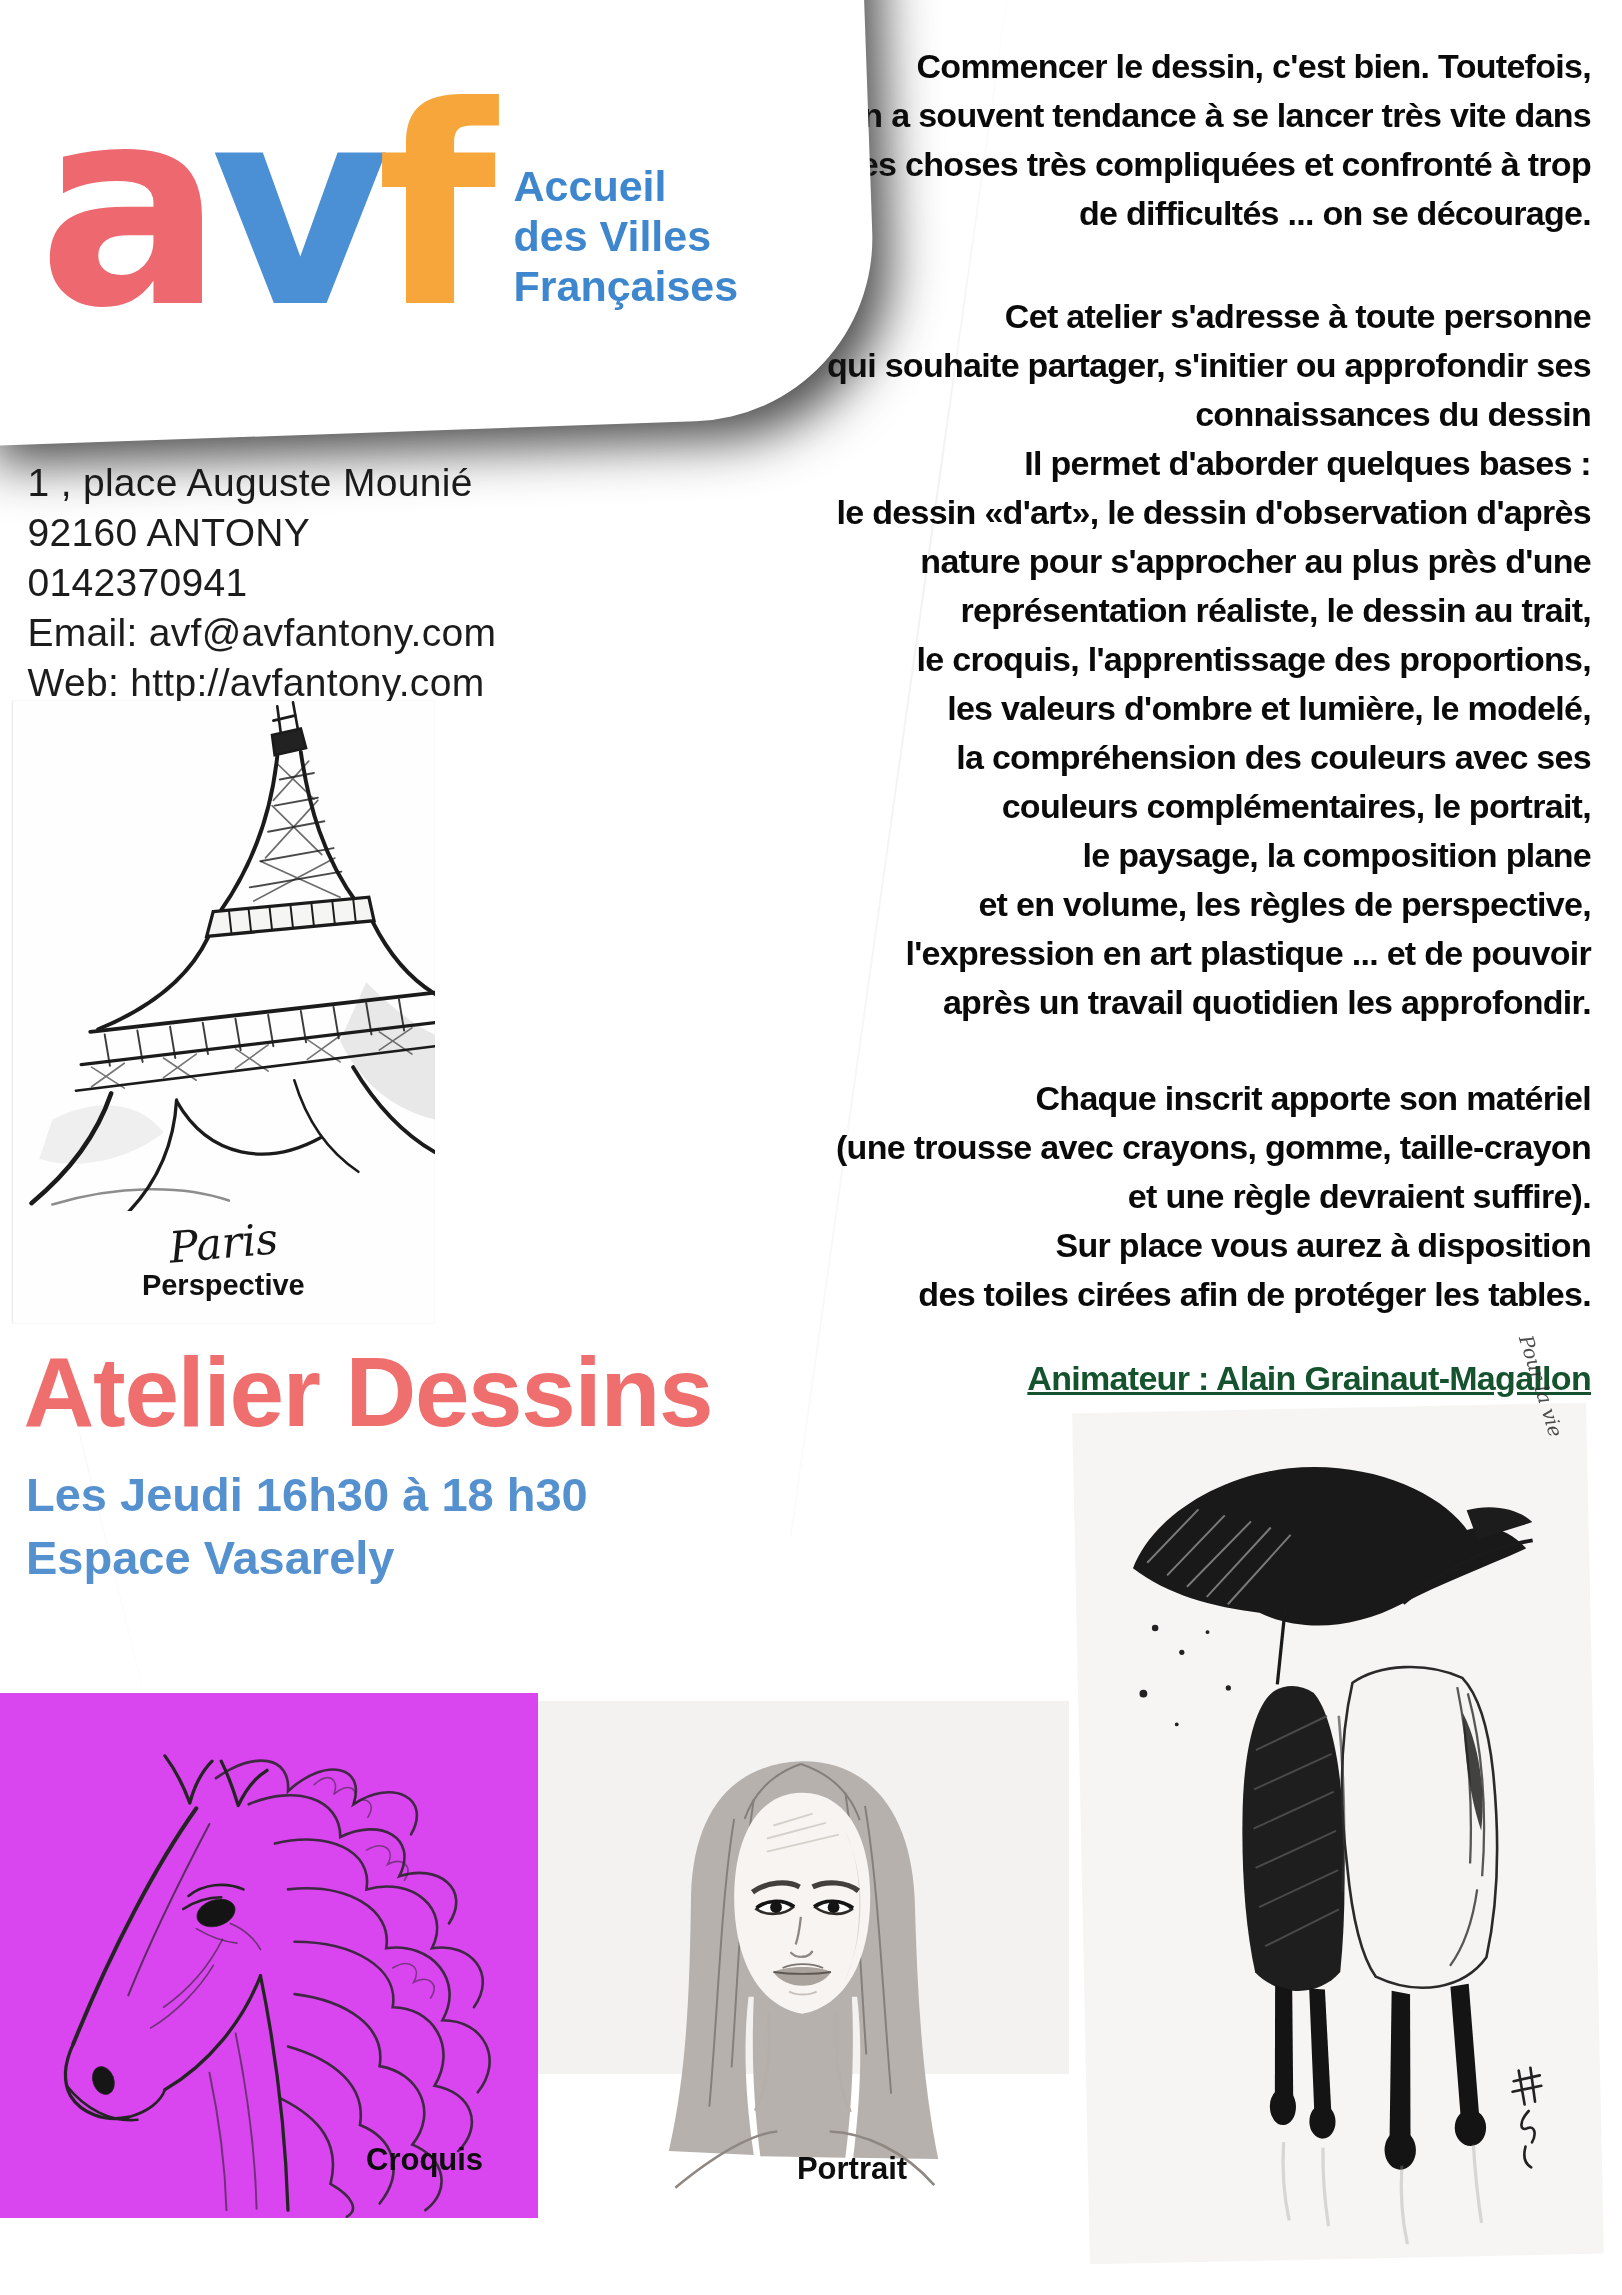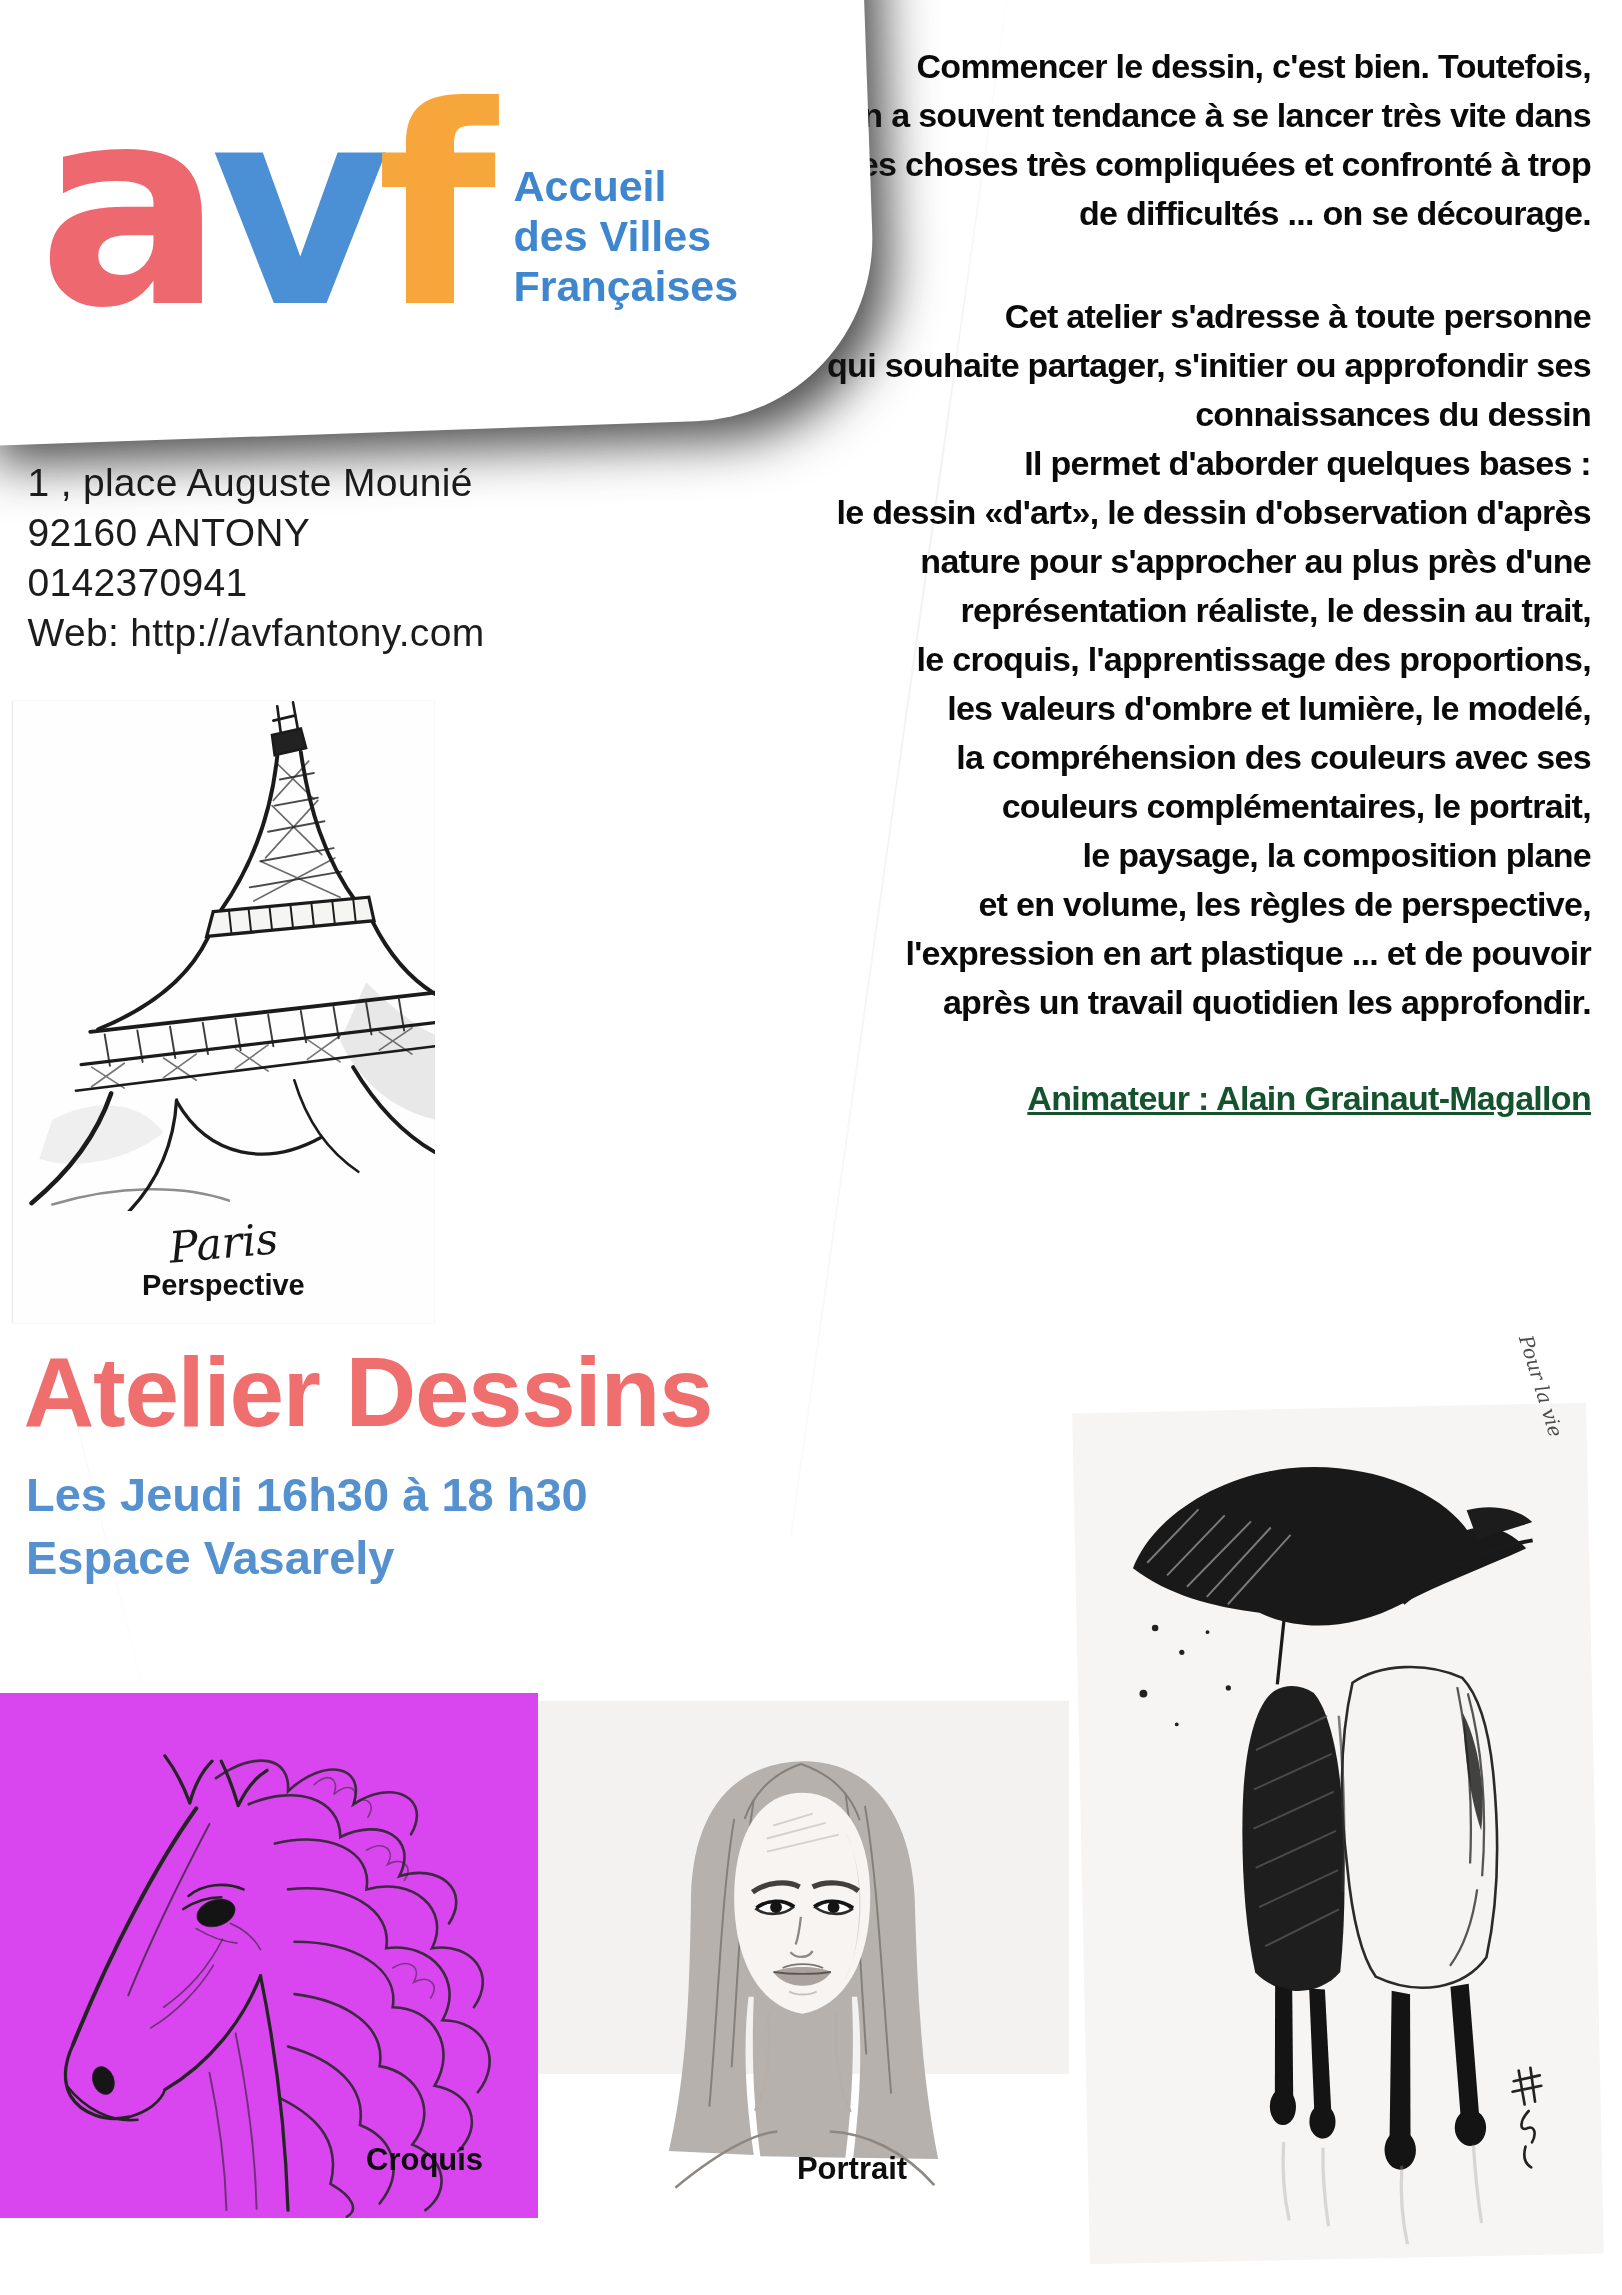--- a/index.html
+++ b/index.html
@@ -71,20 +71,21 @@
       <div>Accueil</div>
       <div>des Villes</div>
       <div>Françaises</div>
     </div>
   </div>
 
   <div class="contact">
     <div>1 , place Auguste Mounié</div>
     <div>92160 ANTONY</div>
     <div>0142370941</div>
+    <div>Email: avf@avfantony.com</div>
     <div>Web: http://avfantony.com</div>
   </div>
 
   <div class="right-col">
     <div class="rc-p rc-p1">Commencer le dessin, c'est bien. Toutefois,
 on a souvent tendance à se lancer très vite dans
 des choses très compliquées et confronté à trop
 de difficultés ... on se décourage.</div>
     <div class="rc-p rc-p2">Cet atelier s'adresse à toute personne
 qui souhaite partager, s'initier ou approfondir ses
@@ -94,20 +95,25 @@
 nature pour s'approcher au plus près d'une
 représentation réaliste, le dessin au trait,
 le croquis, l'apprentissage des proportions,
 les valeurs d'ombre et lumière, le modelé,
 la compréhension des couleurs avec ses
 couleurs complémentaires, le portrait,
 le paysage, la composition plane
 et en volume, les règles de perspective,
 l'expression en art plastique ... et de pouvoir
 après un travail quotidien les approfondir.</div>
+    <div class="rc-p rc-p3">Chaque inscrit apporte son matériel
+(une trousse avec crayons, gomme, taille-crayon
+et une règle devraient suffire).
+Sur place vous aurez à disposition
+des toiles cirées afin de protéger les tables.</div>
     <div class="animator">Animateur : Alain Grainaut-Magallon</div>
   </div>
 
   <div class="fig-perspective">
     <svg width="422" height="510" viewBox="0 0 645 780">
       <path d="M540,430 C580,470 620,500 645,510 L645,640 C560,620 520,560 500,520 Z" fill="#9a9a9a" opacity=".22"></path>
       <path d="M60,640 C140,600 200,620 230,660 C180,700 100,720 40,700 Z" fill="#aaaaaa" opacity=".18"></path>
       <g stroke="#1b1b1b" fill="none" stroke-width="4" stroke-linecap="round">
         <path d="M398,30 l34,-8 M404,8 l6,46 M428,2 l8,44"></path>
         <path d="M396,52 l44,-10 l8,30 l-48,11 z" fill="#222222"></path>

